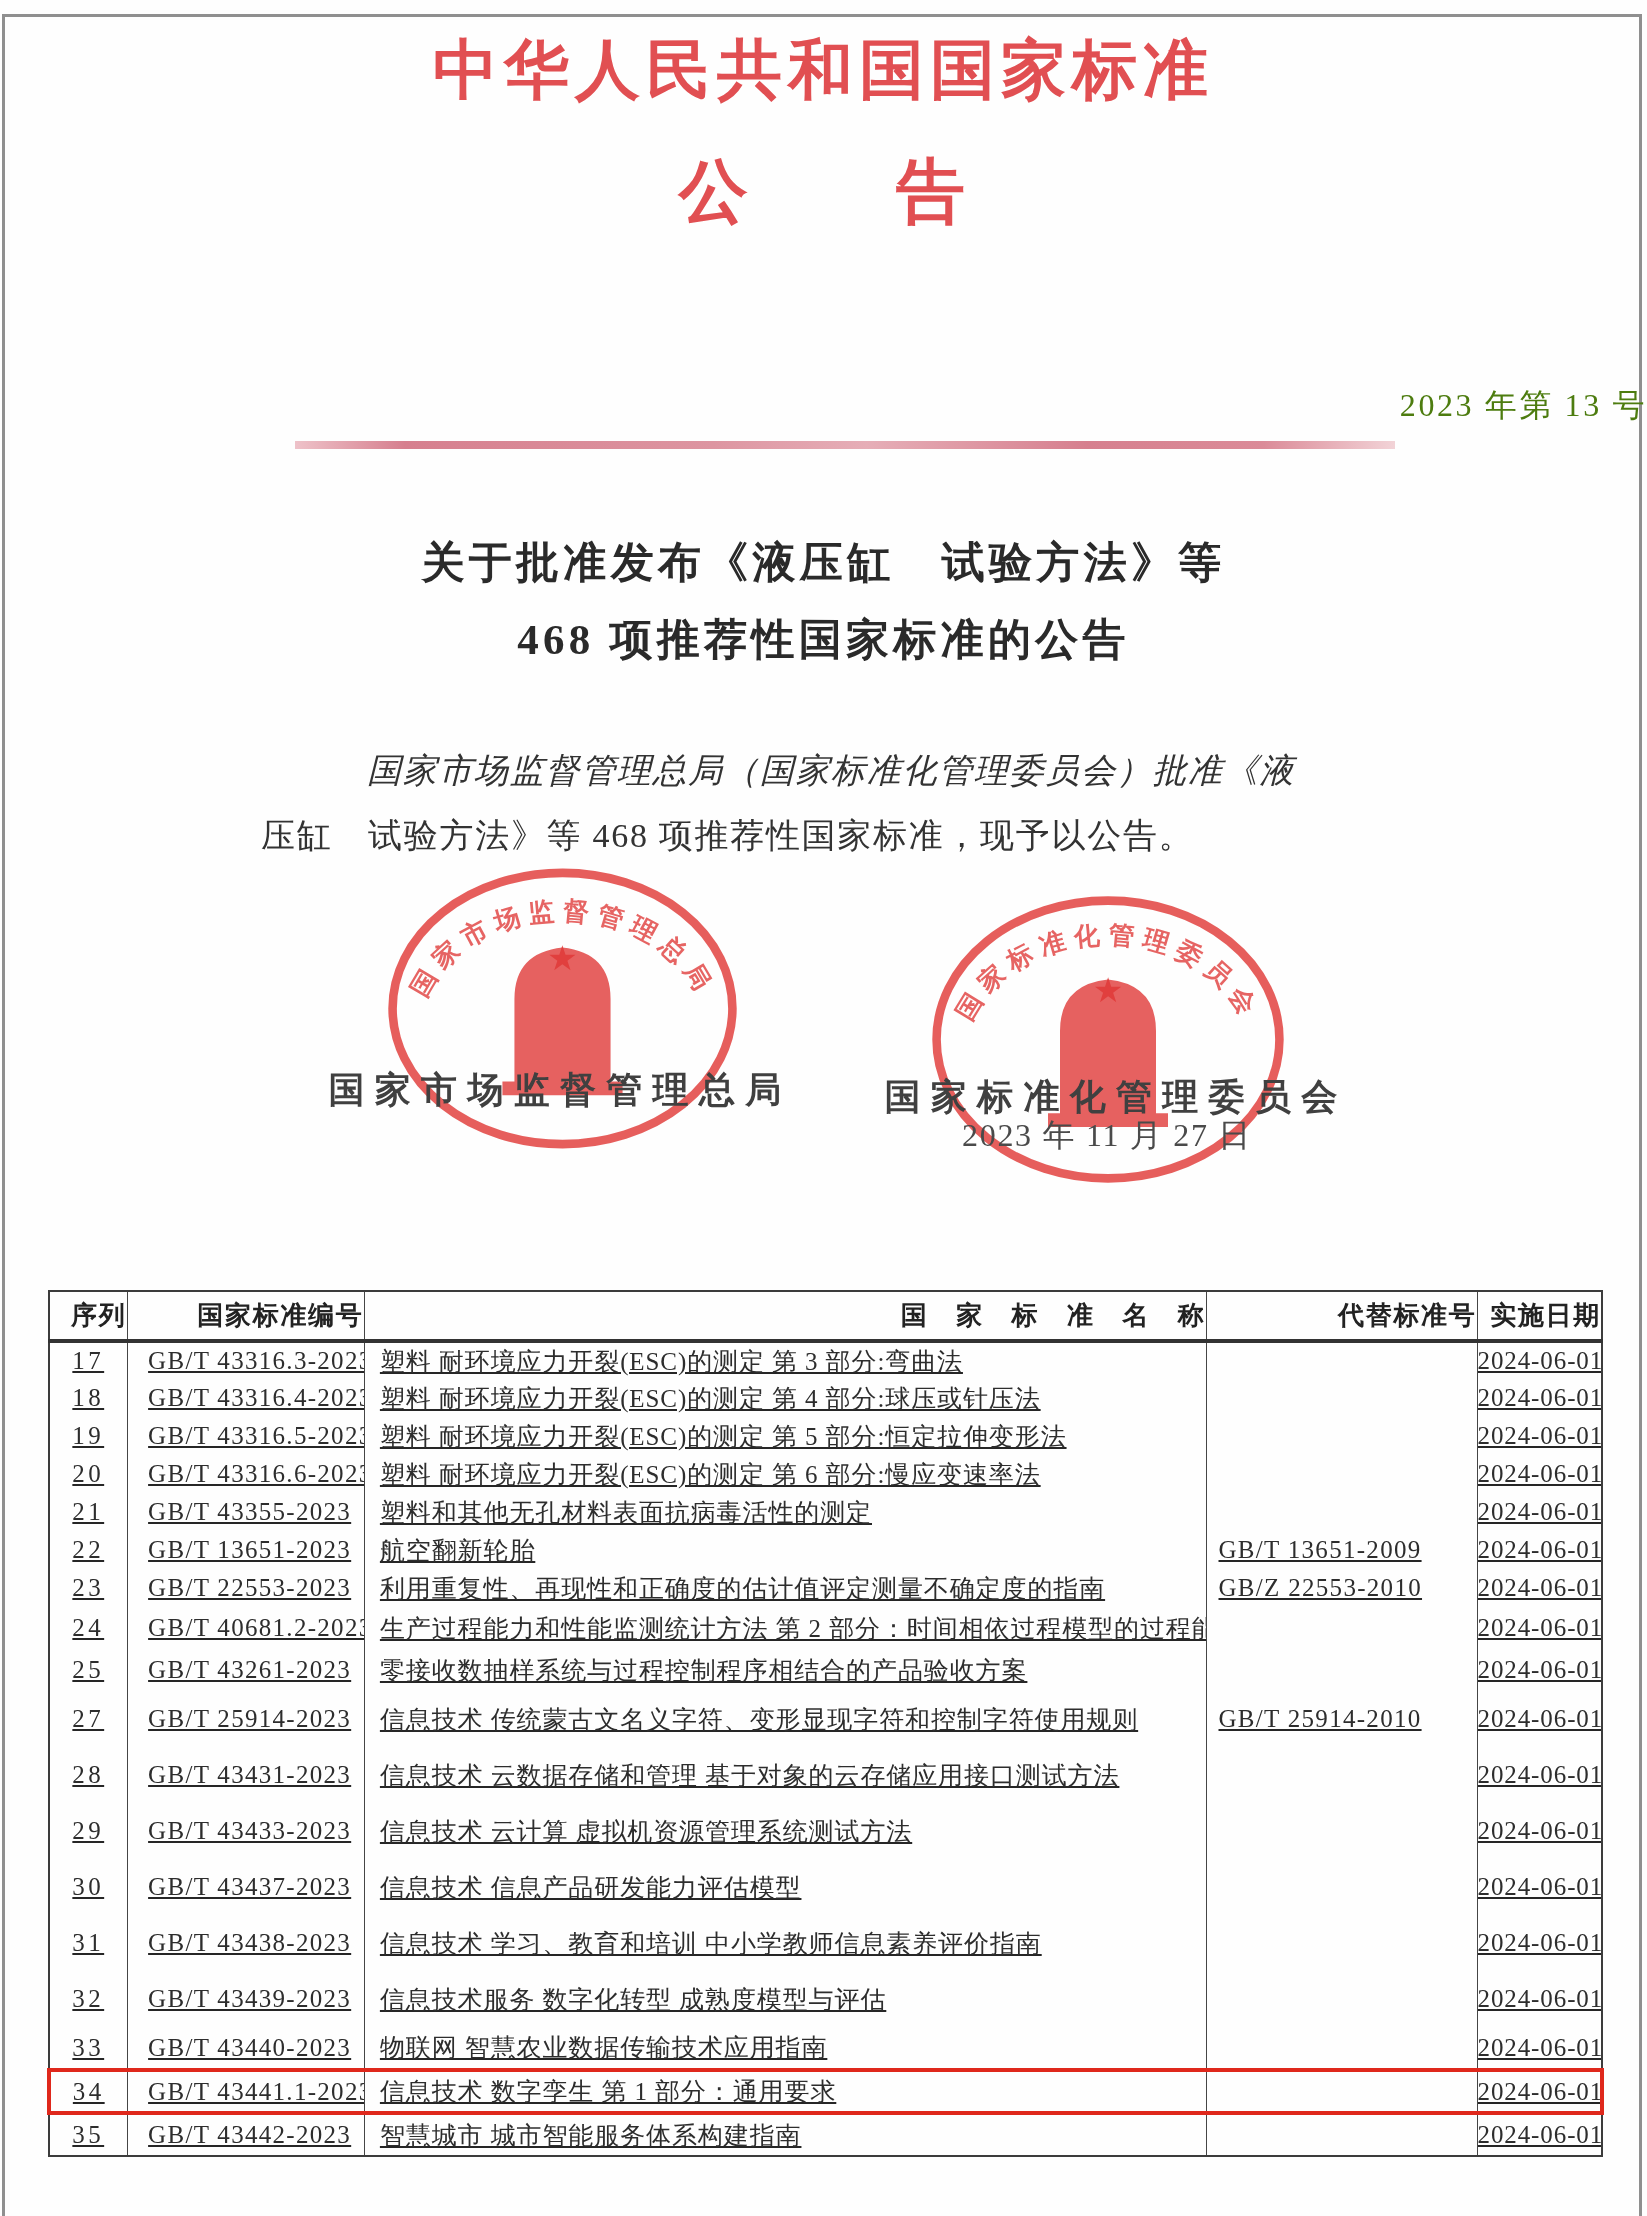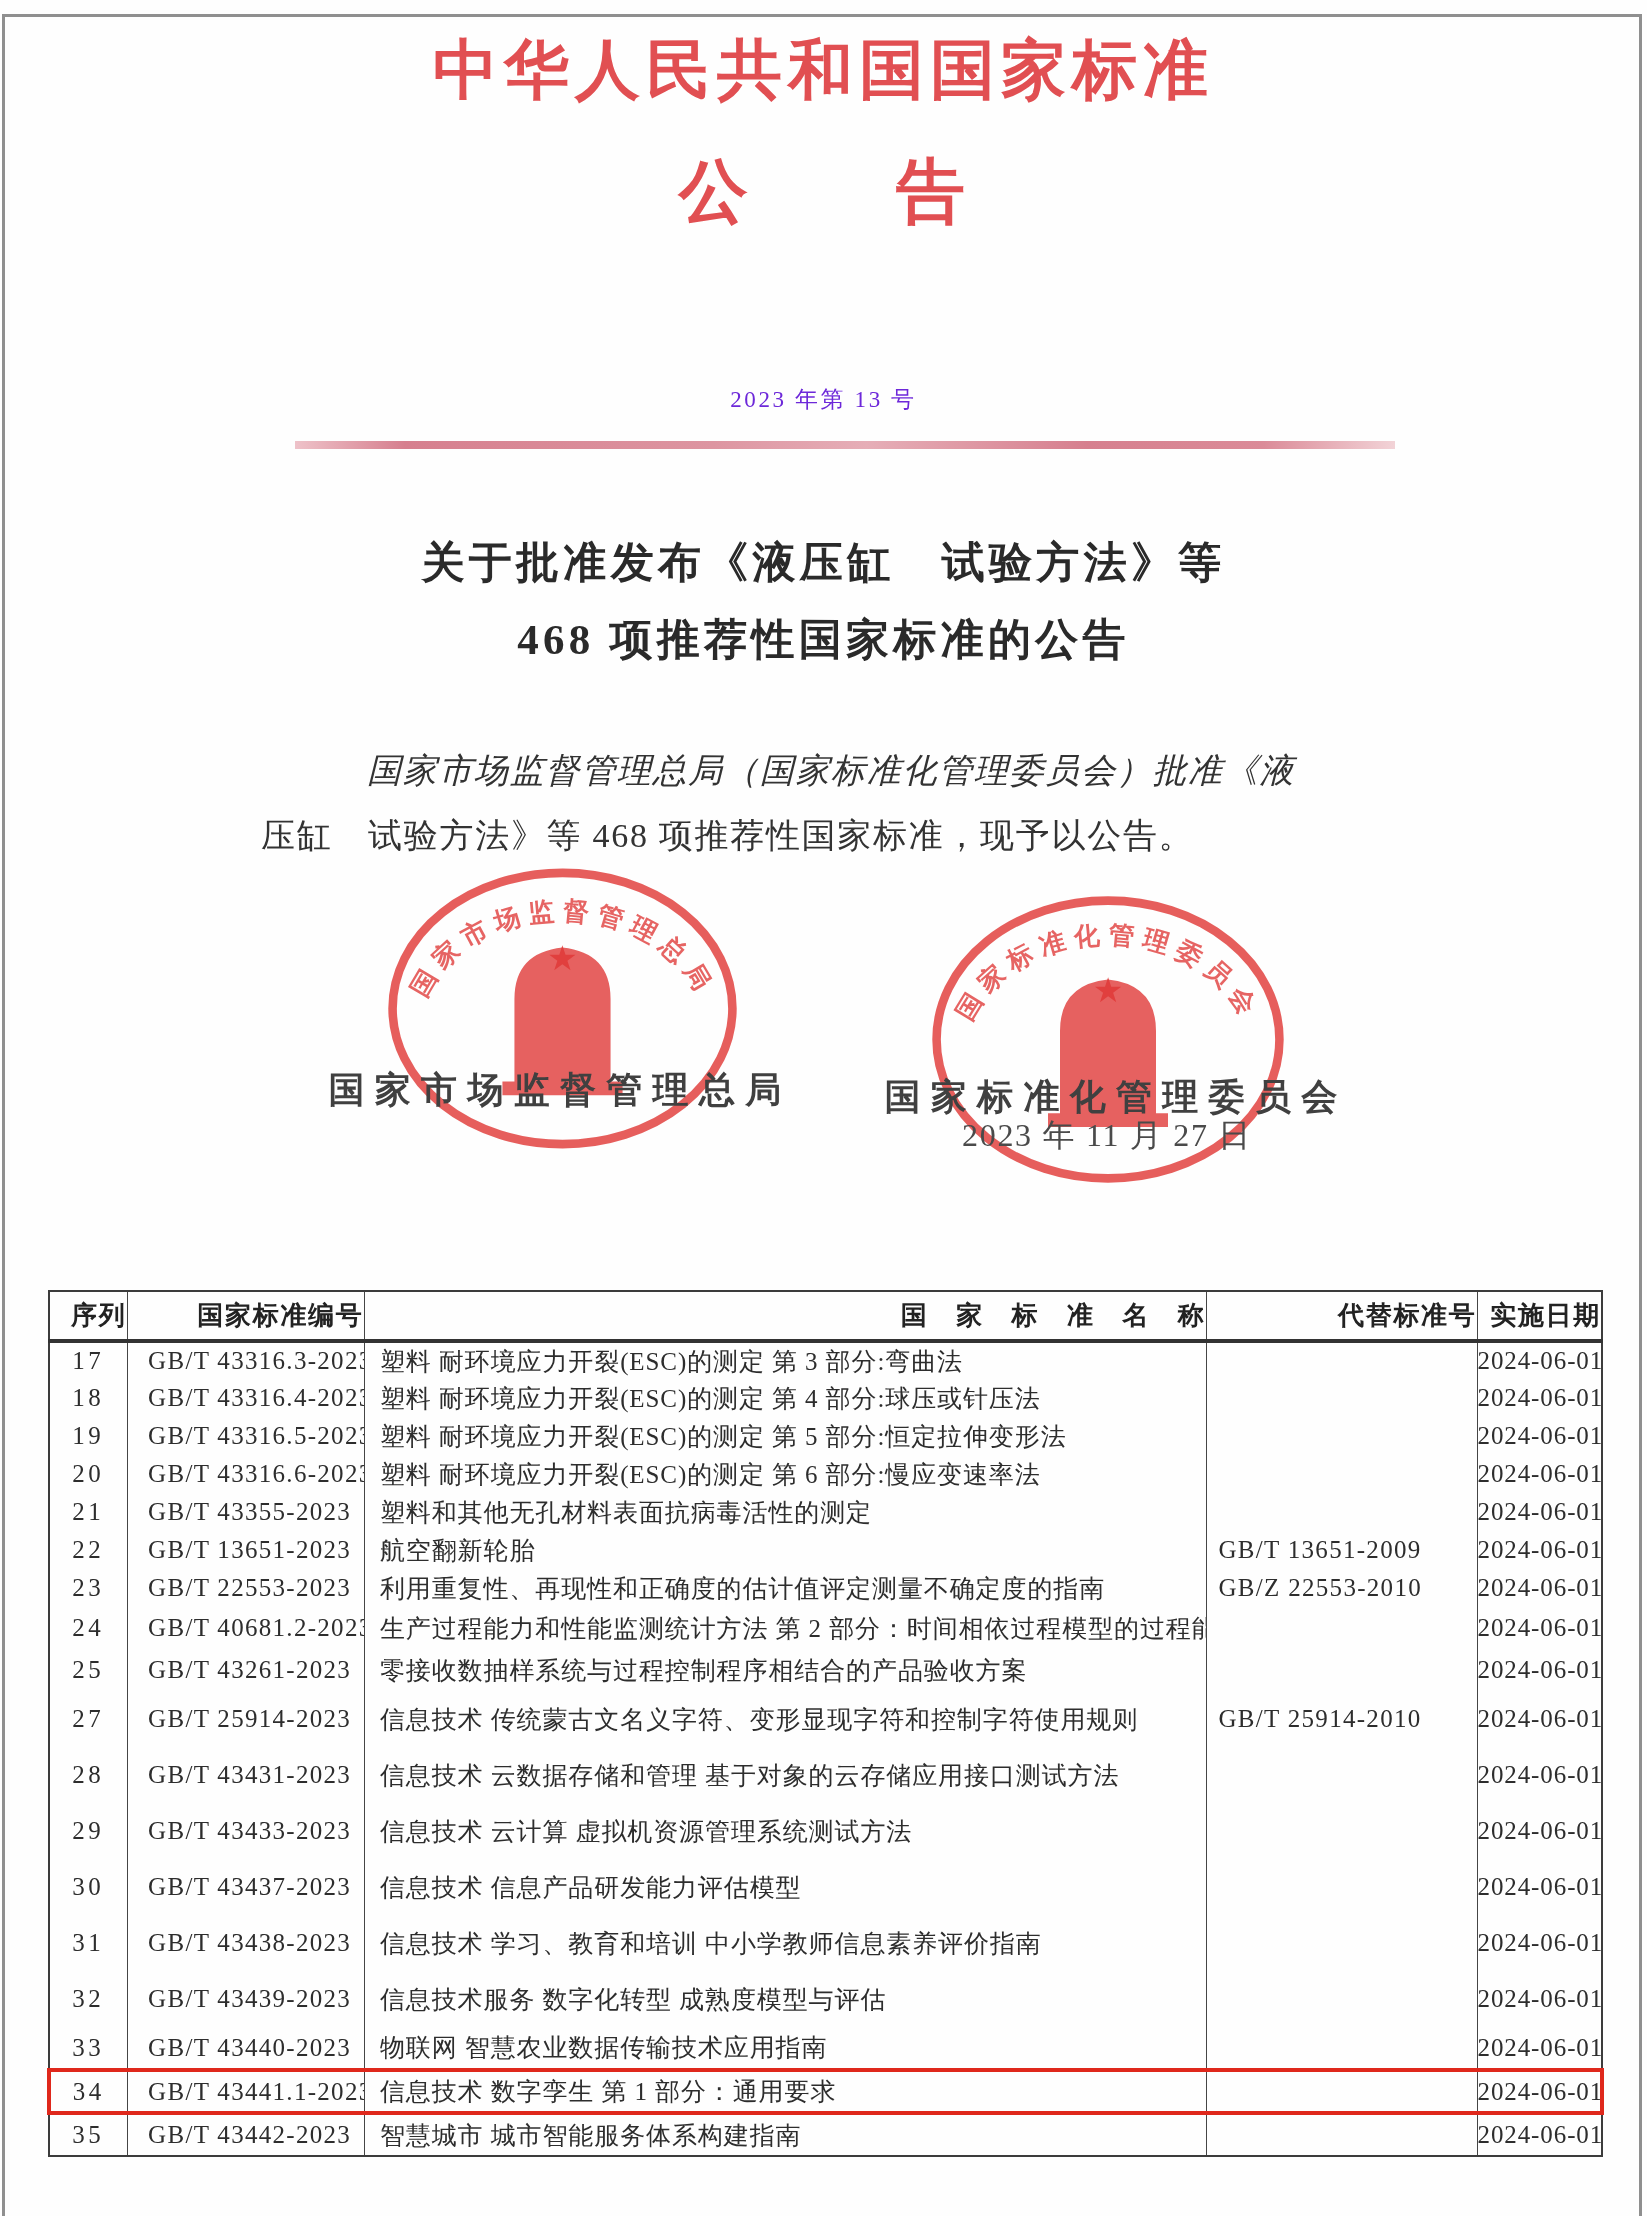--- a/index.html
+++ b/index.html
@@ -17,21 +17,21 @@
   .abs { position:absolute; }
 
   .header-title {
     top:26px; font-size:65px; font-weight:700; color:var(--title_red,#e14f52);
     letter-spacing:6px; white-space:nowrap;
   }
   .gonggao {
     top:146px; font-size:69px; font-weight:700; color:var(--title_red,#e14f52);
     white-space:pre; letter-spacing:3.4px;
   }
-  .issue-number { top:384px; font-size:23px; letter-spacing:2.6px; color:#6d28d9; }
+  .issue-number { top:384px; font-size:32px; letter-spacing:2.6px; color:#4d7c0f;text-align:right; }
   .red-rule {
     top:441px; left:295px; width:1100px; height:7.7px;
     background:linear-gradient(90deg,#eec2c9 0%,#d67f8e 10%,#dd95a1 38%,#e6aeb7 52%,#d67f8e 72%,#db8b98 88%,#f2d3d7 100%);
   }
   .ann-title { font-size:43px; font-weight:700; letter-spacing:4.3px; color:#2a2a2a; white-space:nowrap; }
   .ann-line1 { top:534px; }
   .ann-line2 { top:611px; }
 
   .body-line { font-size:34px; letter-spacing:1.7px; color:#333; white-space:nowrap; }
   .body-line1 { top:748px; left:367px;font-style:italic; }
@@ -68,21 +68,21 @@
   table.standards td {
     font-size:25px; color:#2d2d2d; vertical-align:middle;
     border-left:1.7px solid #454545; border-right:1.7px solid #454545;
     white-space:nowrap; overflow:hidden;
   }
   td.c-seq { text-align:center; letter-spacing:3.4px; }
   td.c-code { padding-left:20.6px; letter-spacing:1.3px; }
   td.c-name { padding-left:15.4px; font-size:26px; letter-spacing:0.9px; }
   td.c-replaces { padding-left:12px; letter-spacing:1.3px; }
   td.c-date { text-align:center; letter-spacing:0.9px; }
-  tbody tr { height:38px; }
+  tbody tr { height:38px;text-decoration:underline; }
   tbody tr:nth-child(8), tbody tr:nth-child(9) { height:42px; }
   tbody tr:nth-child(10), tbody tr:nth-child(11), tbody tr:nth-child(12),
   tbody tr:nth-child(13), tbody tr:nth-child(14), tbody tr:nth-child(15) { height:56px; }
   tbody tr:nth-child(16), tbody tr:nth-child(17), tbody tr:nth-child(18), tbody tr:nth-child(19) { height:43px; }
   tbody tr.hl td { border-top:4.3px solid var(--highlight_red,#df281c); border-bottom:4.3px solid var(--highlight_red,#df281c); }
   tbody tr.hl td:first-child { border-left:4.3px solid var(--highlight_red,#df281c); }
   tbody tr.hl td:last-child { border-right:4.3px solid var(--highlight_red,#df281c); }
 </style>
 </head>
 <body>

